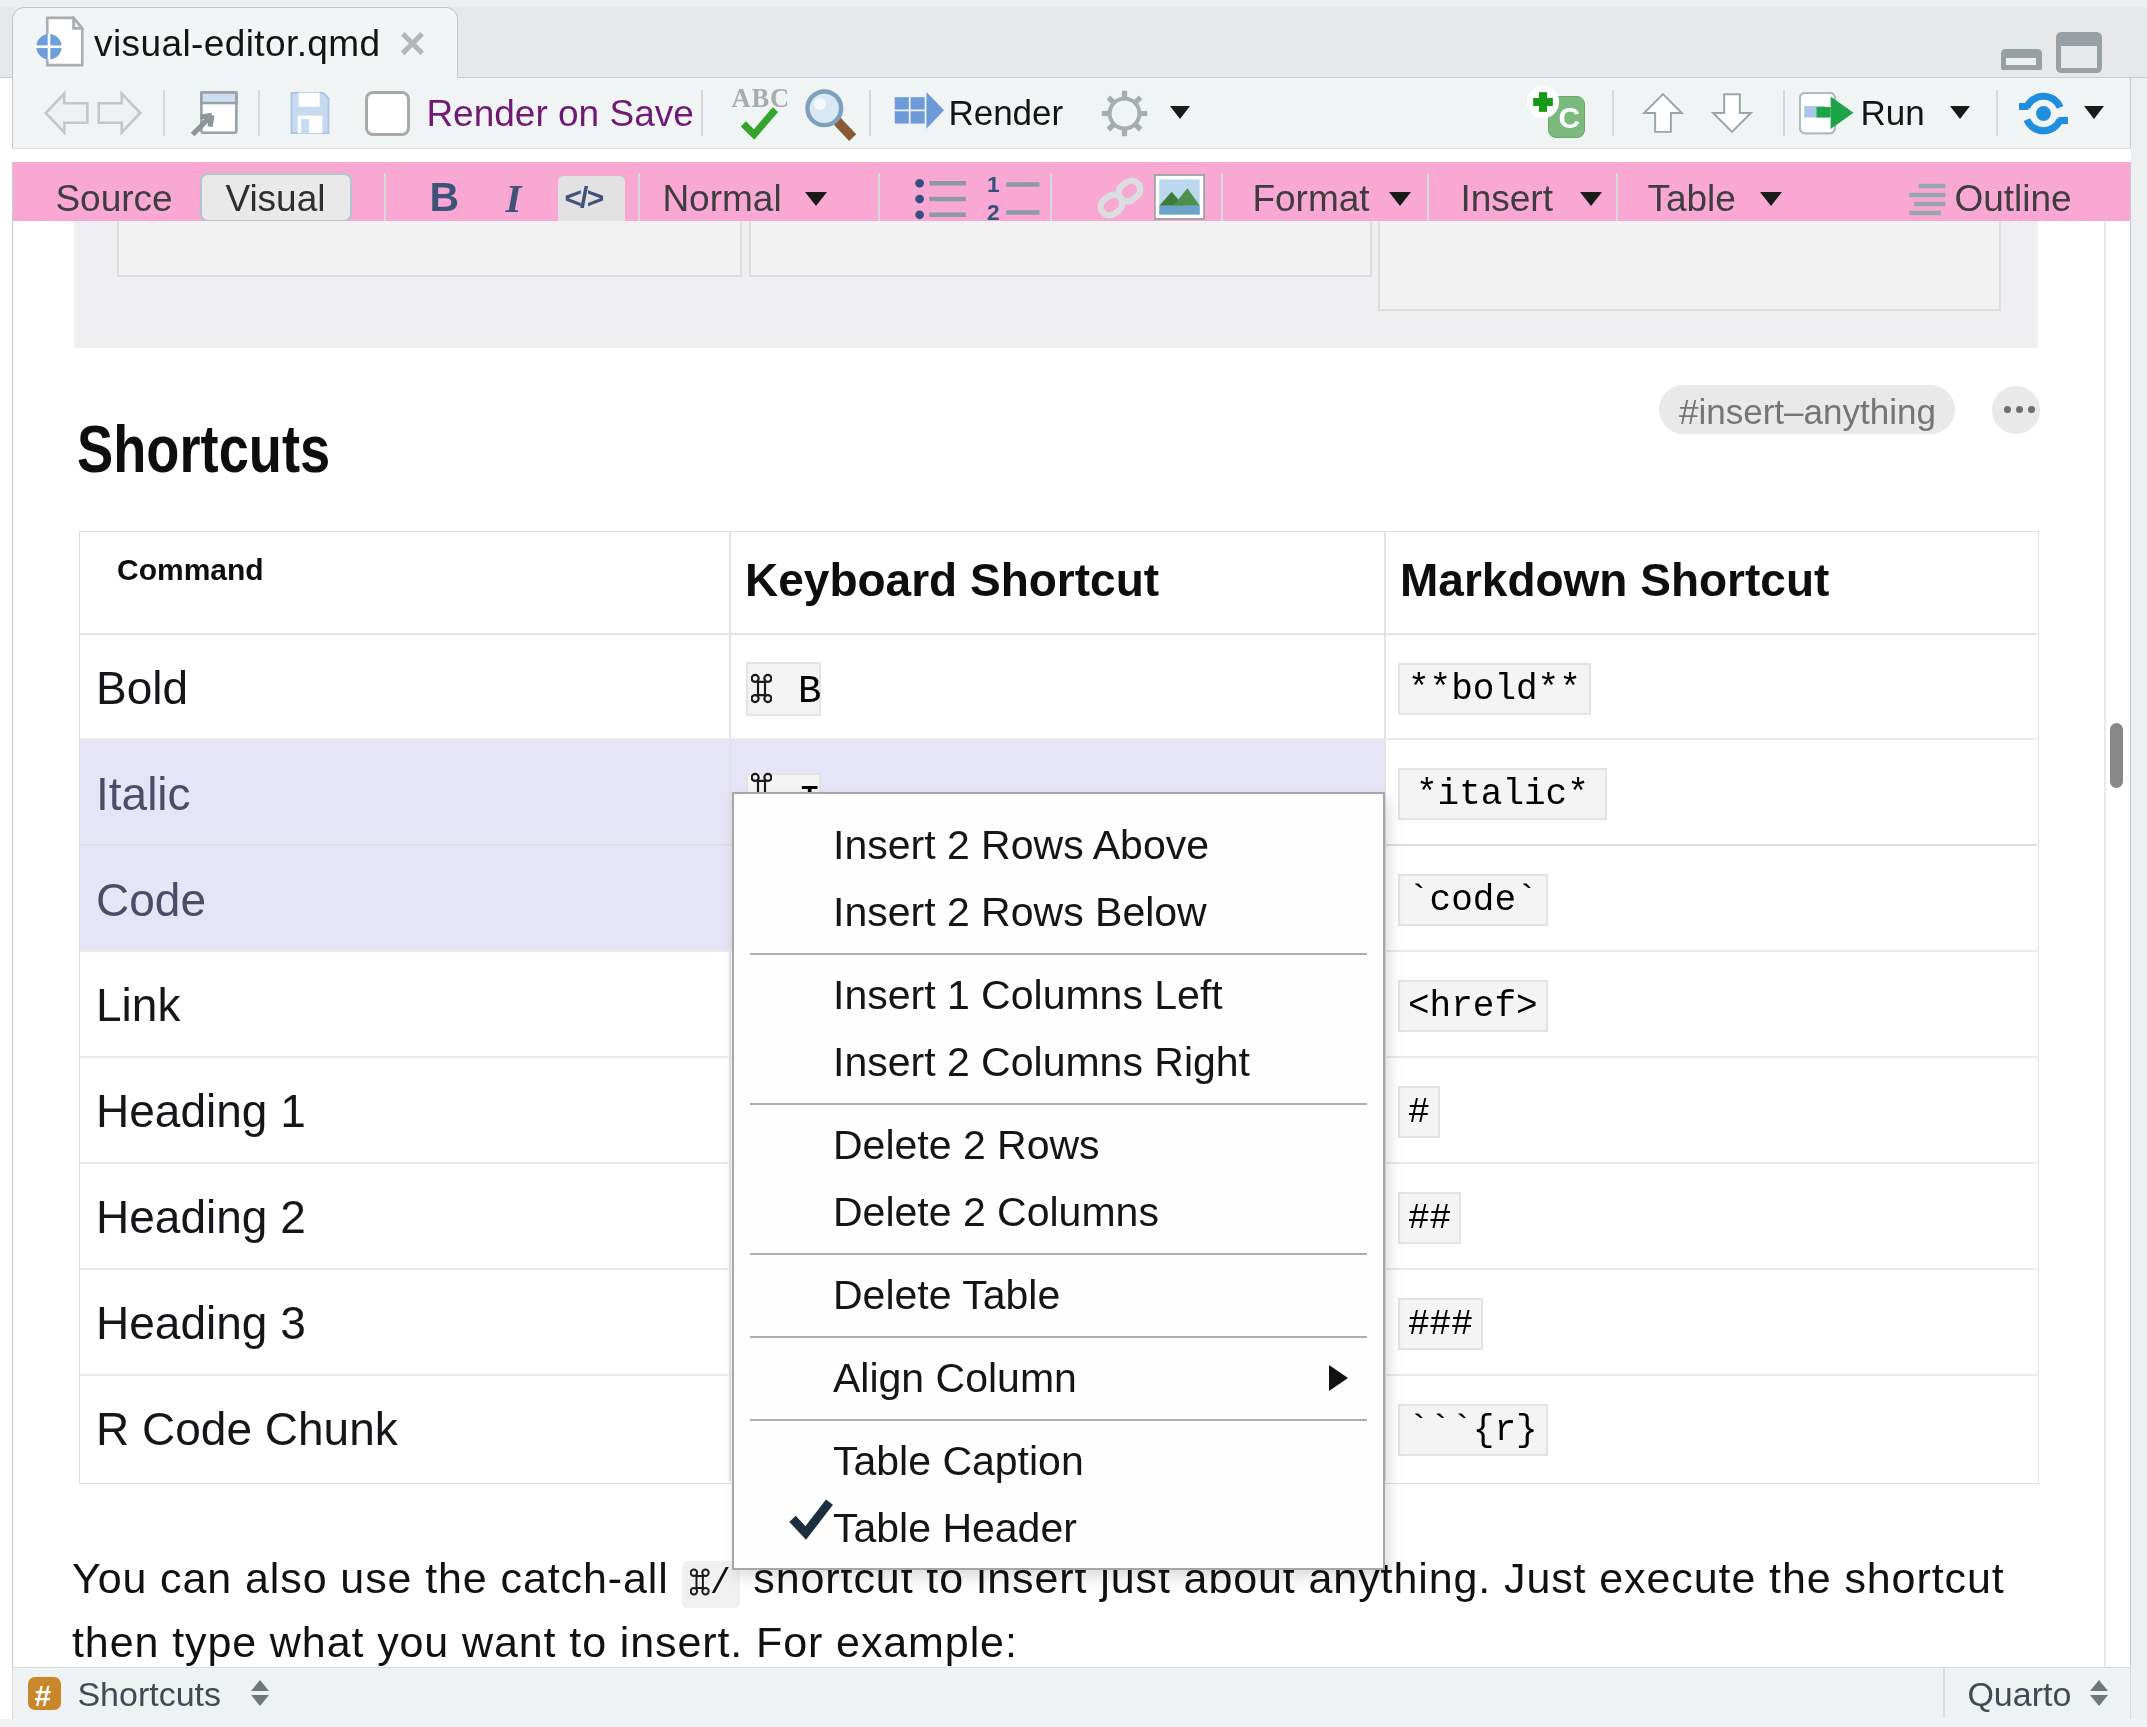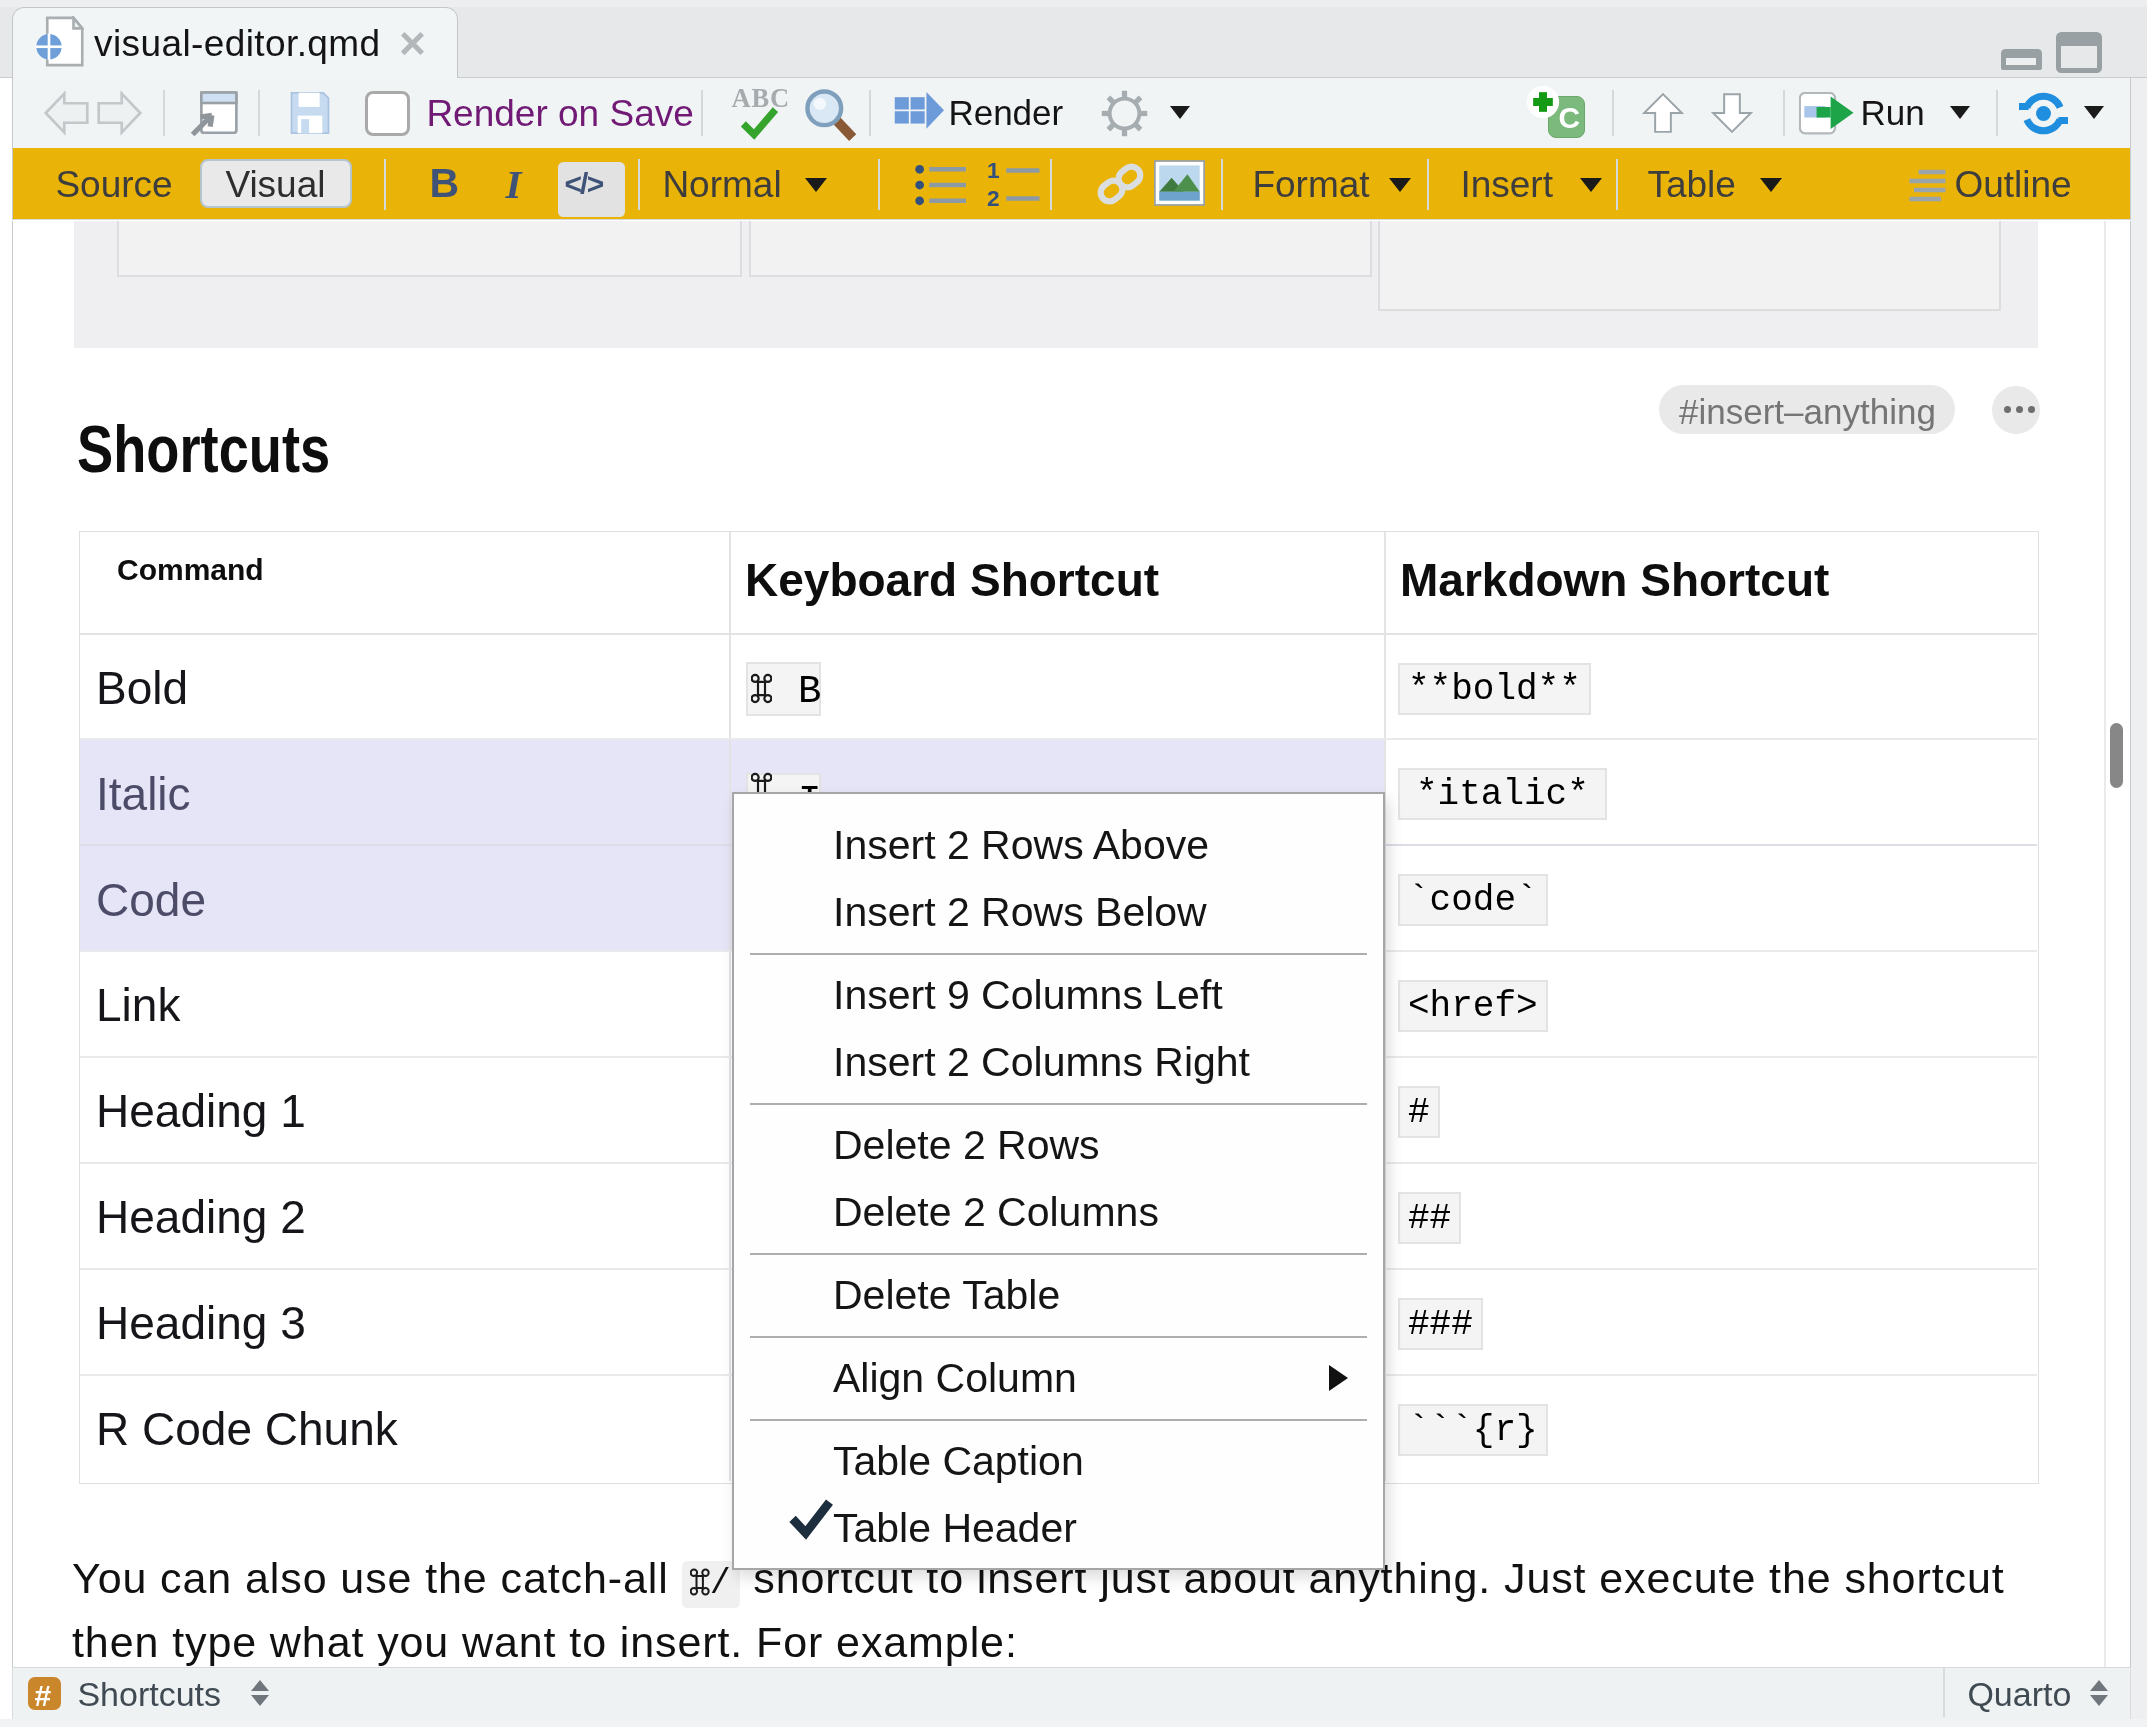--- a/index.html
+++ b/index.html
@@ -139,21 +139,21 @@
   <svg class="abs" style="left:2006px;top:10.6px;" width="49" height="49" viewBox="0 0 56 56">
     <circle cx="28" cy="28" r="8.5" fill="#1f8ede"></circle>
     <path d="M9 21 A 20.5 20.5 0 0 1 47 21" fill="none" stroke="#1f8ede" stroke-width="8"></path>
     <path d="M47 35 A 20.5 20.5 0 0 1 9 35" fill="none" stroke="#1f8ede" stroke-width="8"></path>
     <rect x="0" y="16" width="11" height="8" fill="#1f8ede"></rect>
     <rect x="45" y="32" width="11" height="8" fill="#1f8ede"></rect>
   </svg>
   <div class="caret" style="left:2071px;top:28px;border-left-width:10.6px;border-right-width:10.6px;border-top-width:13.2px;"></div>
 </div>
 
-<div id="tb2" class="abs" style="left:12.4px;top:148px;width:2119px;height:72px;background:#eab308;border-left:1.8px solid #c7cacc;border-right:1.8px solid #c7cacc;border-bottom:1.8px solid #d8dbdc;box-sizing:border-box;">
+<div id="tb2" class="abs" style="left:12.4px;top:162px;width:2119px;height:72px;background:#f9a8d4;border-left:1.8px solid #c7cacc;border-right:1.8px solid #c7cacc;border-bottom:1.8px solid #d8dbdc;box-sizing:border-box;">
   <div class="abs" style="left:42px;top:16px;font-size:37px;color:#3d3d3d;">Source</div>
   <div class="abs" style="left:187px;top:10.6px;width:152px;height:49px;background:#e9e9e9;border:2.6px solid #b5c5cf;border-radius:8px;box-sizing:border-box;"></div>
   <div class="abs" style="left:212px;top:16px;font-size:37px;color:#2e2e2e;">Visual</div>
   <div class="sep2" style="left:371px;"></div>
   <div class="abs" style="left:416px;top:12.4px;font-size:41px;font-weight:bold;color:#3e5377;">B</div>
   <div class="abs" style="left:492px;top:12.4px;font-size:41px;font-style:italic;font-family:'Liberation Serif',serif;font-weight:bold;color:#3e5377;">I</div>
   <div class="abs" style="left:545px;top:14px;width:67px;height:55px;background:#e2e2e3;border-radius:5.3px;"></div>
   <div class="abs" style="left:551px;top:19.4px;font-size:30px;font-weight:bold;color:#3e5377;letter-spacing:-1.8px;">&lt;/&gt;</div>
   <div class="sep2" style="left:625px;"></div>
   <div class="abs" style="left:649px;top:16px;font-size:37px;color:#3d3d3d;">Normal</div>
@@ -301,21 +301,21 @@
           <circle cx="38.5" cy="17" r="8"></circle>
           <circle cx="9.5" cy="63" r="8"></circle>
           <circle cx="38.5" cy="63" r="8"></circle>
         </g>
       </svg>/</span> shortcut to insert just about anything. Just execute the shortcut<br>then type what you want to insert. For example:</div>
 
 <div class="abs" style="left:732px;top:792px;width:653px;height:778px;background:#fefefe;border:2.6px solid #a6a6a9;box-sizing:border-box;box-shadow:4.4px 7px 14px rgba(0,0,0,0.14);padding-top:17.6px;">
   <div class="mitem">Insert 2 Rows Above</div>
   <div class="mitem">Insert 2 Rows Below</div>
   <div class="msep"></div>
-  <div class="mitem">Insert 9 Columns Left</div>
+  <div class="mitem">Insert 1 Columns Left</div>
   <div class="mitem">Insert 2 Columns Right</div>
   <div class="msep"></div>
   <div class="mitem">Delete 2 Rows</div>
   <div class="mitem">Delete 2 Columns</div>
   <div class="msep"></div>
   <div class="mitem">Delete Table</div>
   <div class="msep"></div>
   <div class="mitem">Align Column
     <span style="position:absolute;right:35px;top:20px;width:0;height:0;border-top:13.2px solid transparent;border-bottom:13.2px solid transparent;border-left:19.4px solid #111;"></span>
   </div>

